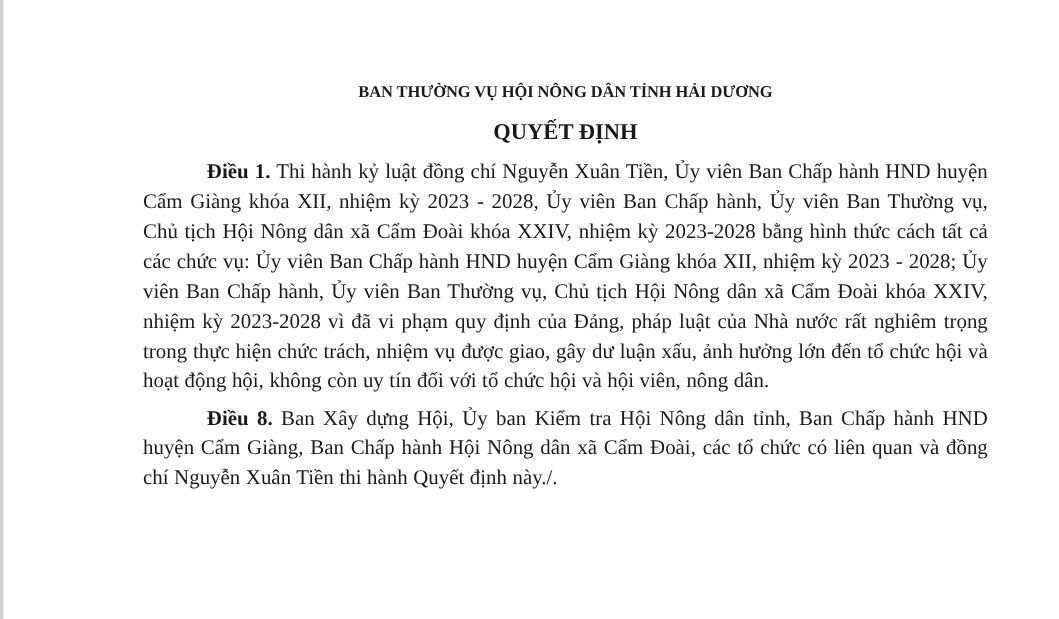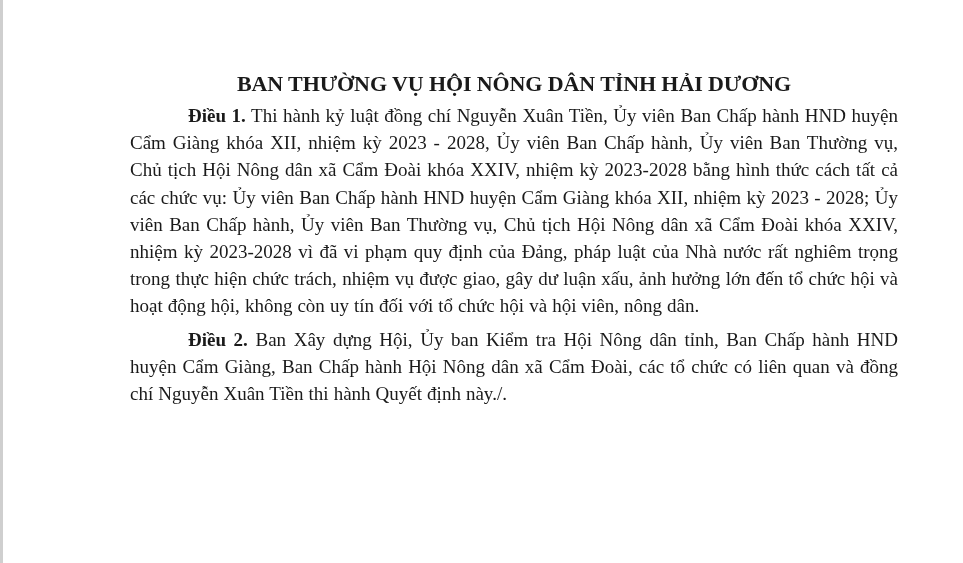--- a/index.html
+++ b/index.html
@@ -25,21 +25,21 @@
     }
     .page {
       position: absolute;
       left: 130px;
       top: 66px;
       width: 768px;
     }
     .org-title {
       text-align: center;
       font-weight: bold;
-      font-size: 22px;
+      font-size: 15px;
       line-height: 36px;
       margin: 0;
       letter-spacing: -0.1px;
     }
     .doc-title {
       text-align: center;
       font-weight: bold;
       font-size: 20.5px;
       line-height: 36px;
       margin: 0 0 5px 0;
@@ -59,17 +59,18 @@
       font-weight: bold;
     }
   </style>
 </head>
 <body>
 
 <div class="left-edge"></div>
 
 <div class="page">
   <h1 class="org-title">BAN THƯỜNG VỤ HỘI NÔNG DÂN TỈNH HẢI DƯƠNG</h1>
+  <h2 class="doc-title">QUYẾT ĐỊNH</h2>
 
   <p class="para"><span class="article-label">Điều 1.</span><span> Thi hành kỷ luật đồng chí Nguyễn Xuân Tiền, Ủy viên Ban Chấp hành HND huyện Cẩm Giàng khóa XII, nhiệm kỳ 2023 - 2028, Ủy viên Ban Chấp hành, Ủy viên Ban Thường vụ, Chủ tịch Hội Nông dân xã Cẩm Đoài khóa XXIV, nhiệm kỳ 2023-2028 bằng hình thức cách tất cả các chức vụ: Ủy viên Ban Chấp hành HND huyện Cẩm Giàng khóa XII, nhiệm kỳ 2023 - 2028; Ủy viên Ban Chấp hành, Ủy viên Ban Thường vụ, Chủ tịch Hội Nông dân xã Cẩm Đoài khóa XXIV, nhiệm kỳ 2023-2028 vì đã vi phạm quy định của Đảng, pháp luật của Nhà nước rất nghiêm trọng trong thực hiện chức trách, nhiệm vụ được giao, gây dư luận xấu, ảnh hưởng lớn đến tổ chức hội và hoạt động hội, không còn uy tín đối với tổ chức hội và hội viên, nông dân.</span></p>
 
-  <p class="para"><span class="article-label">Điều 2.</span><span> Ban Xây dựng Hội, Ủy ban Kiểm tra Hội Nông dân tỉnh, Ban Chấp hành HND huyện Cẩm Giàng, Ban Chấp hành Hội Nông dân xã Cẩm Đoài, các tổ chức có liên quan và đồng chí Nguyễn Xuân Tiền thi hành Quyết định này./.</span></p>
+  <p class="para"><span class="article-label">Điều 8.</span><span> Ban Xây dựng Hội, Ủy ban Kiểm tra Hội Nông dân tỉnh, Ban Chấp hành HND huyện Cẩm Giàng, Ban Chấp hành Hội Nông dân xã Cẩm Đoài, các tổ chức có liên quan và đồng chí Nguyễn Xuân Tiền thi hành Quyết định này./.</span></p>
 </div>
 
 </body></html>

